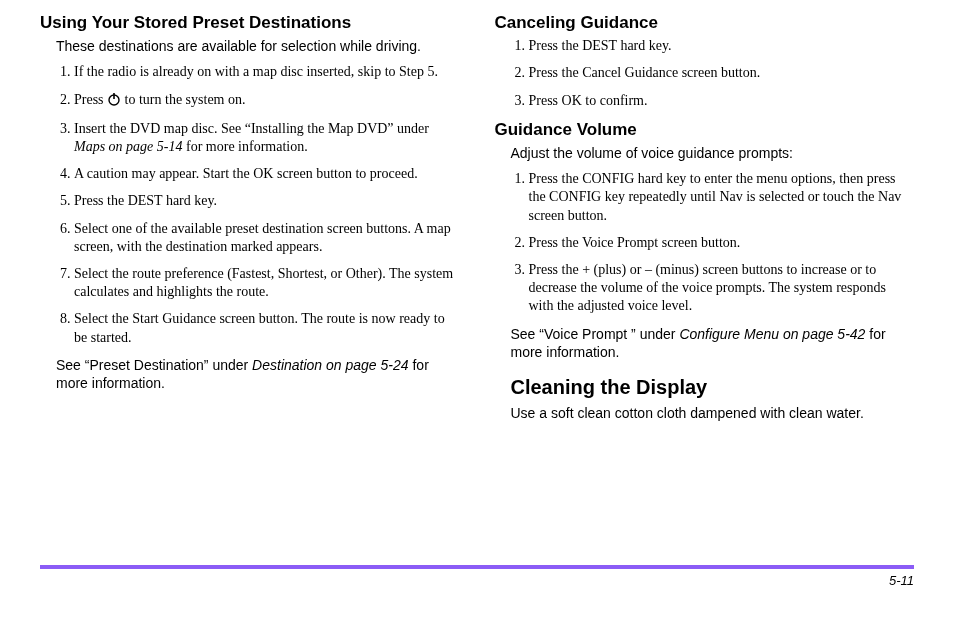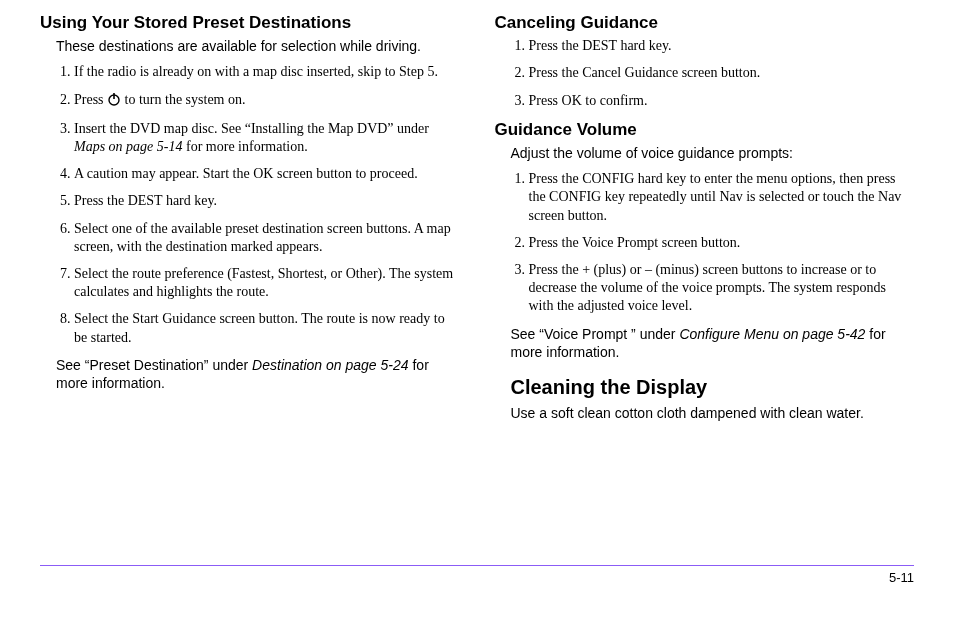--- a/index.html
+++ b/index.html
@@ -51,25 +51,26 @@
   ol li {
     margin-bottom: 9px;
     padding-left: 0px;
   }
   .italic { font-style: italic; }
   .power-icon {
     display: inline-block;
     vertical-align: -2px;
   }
   .footer {
-    border-top: 1px solid #8b5cf6;
+    border-top: 4px solid #8b5cf6;
     margin: 0 40px;
     padding-top: 4px;
     text-align: right;
     font-size: 13px;
+    font-style: italic;
   }
 </style>
 </head>
 <body>
 
 <div class="page">
 
   <div class="col">
     <h2>Using Your Stored Preset Destinations</h2>
     <p>These destinations are available for selection while driving.</p>

